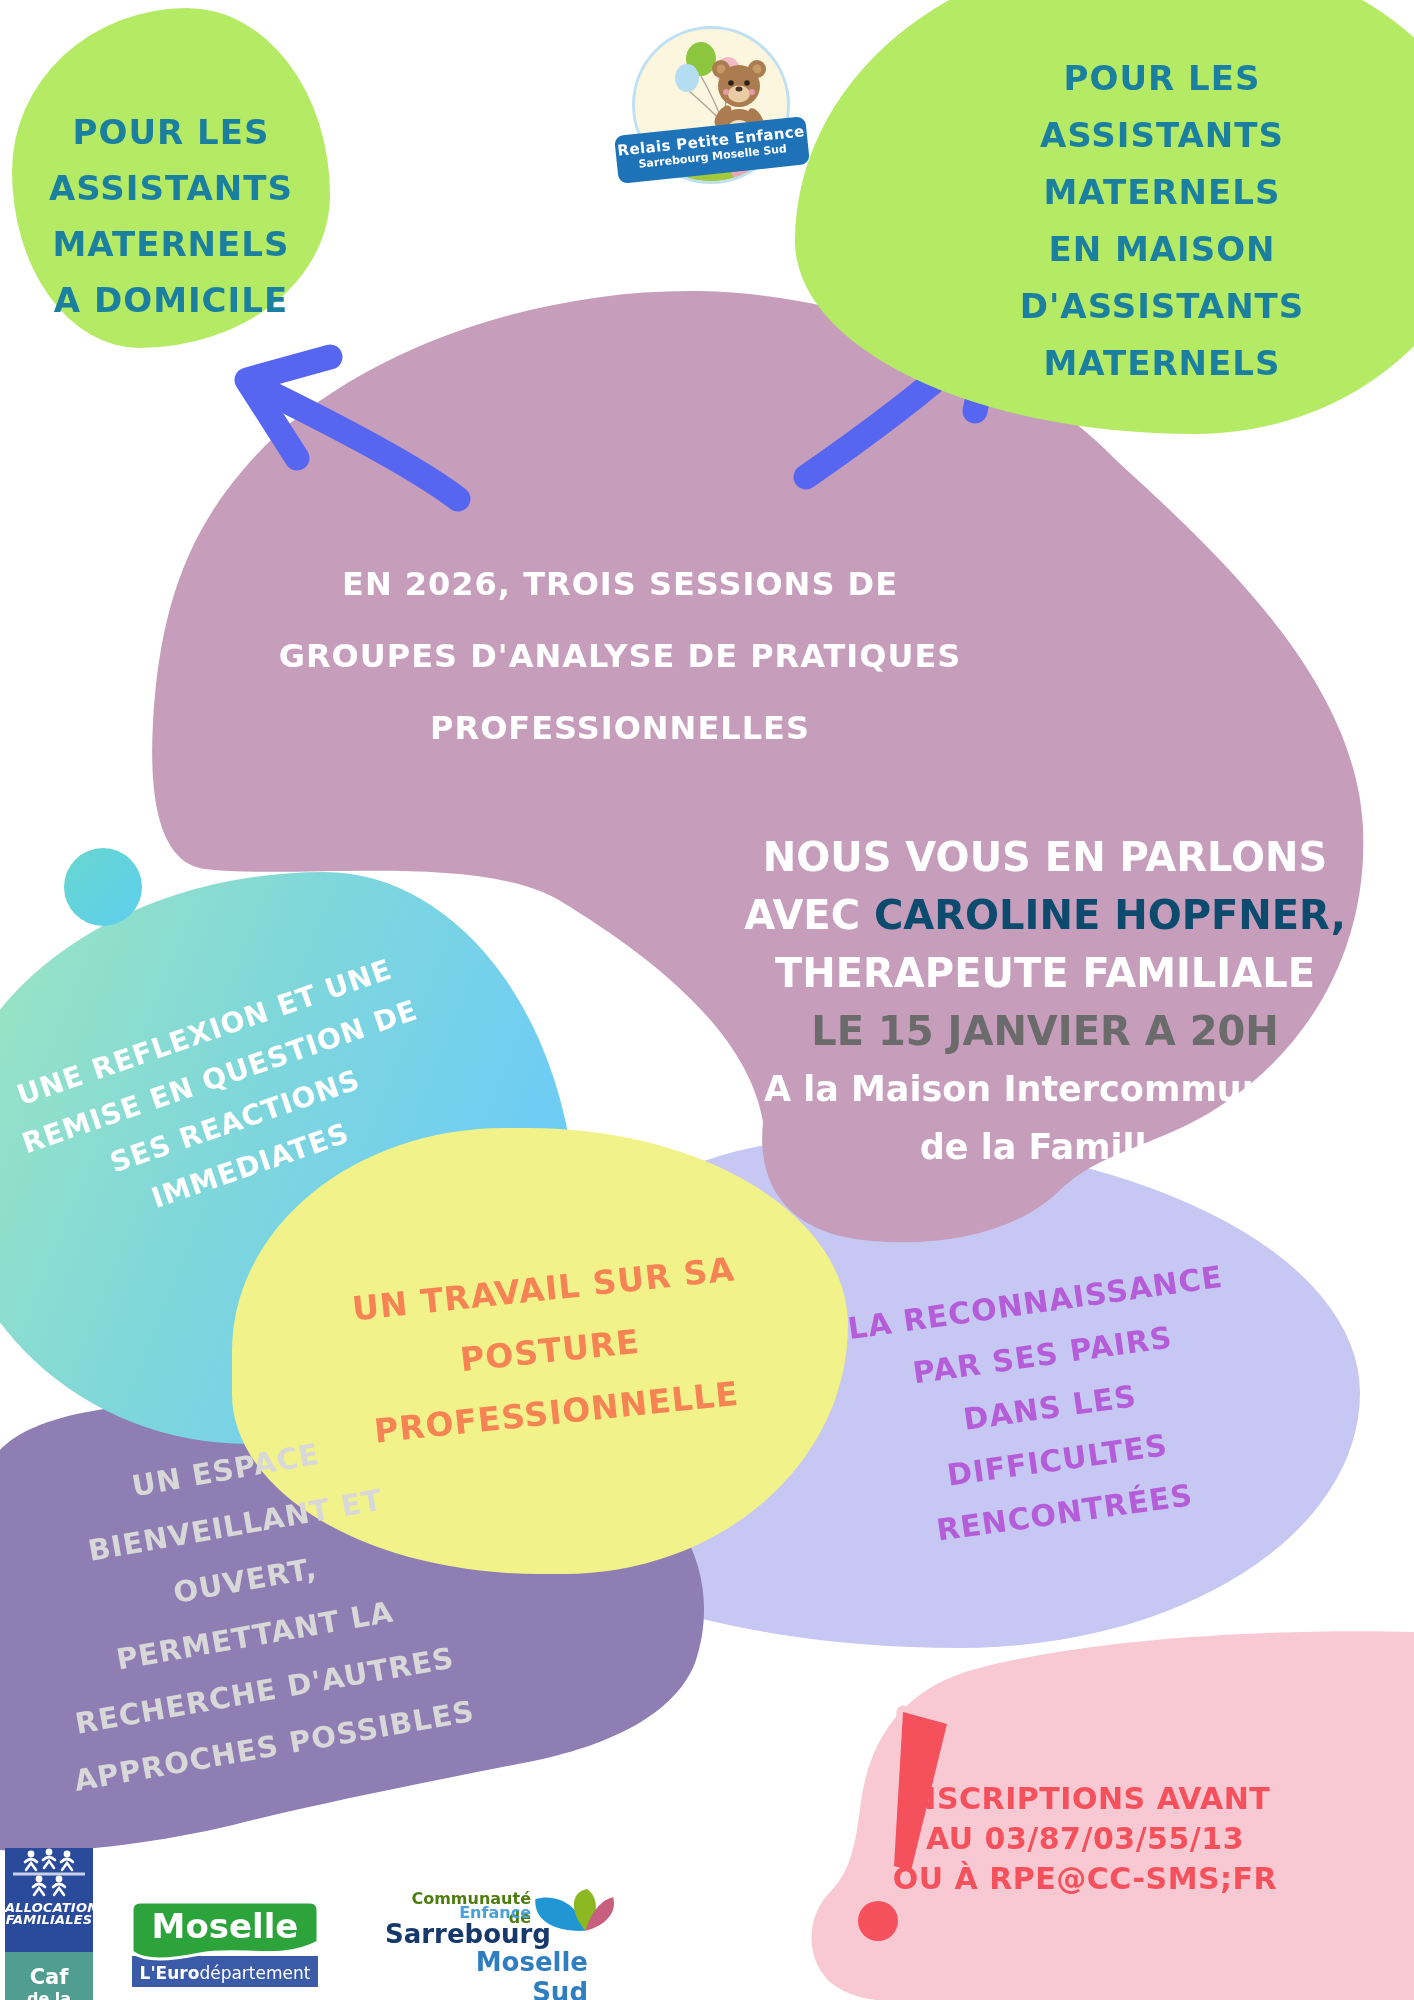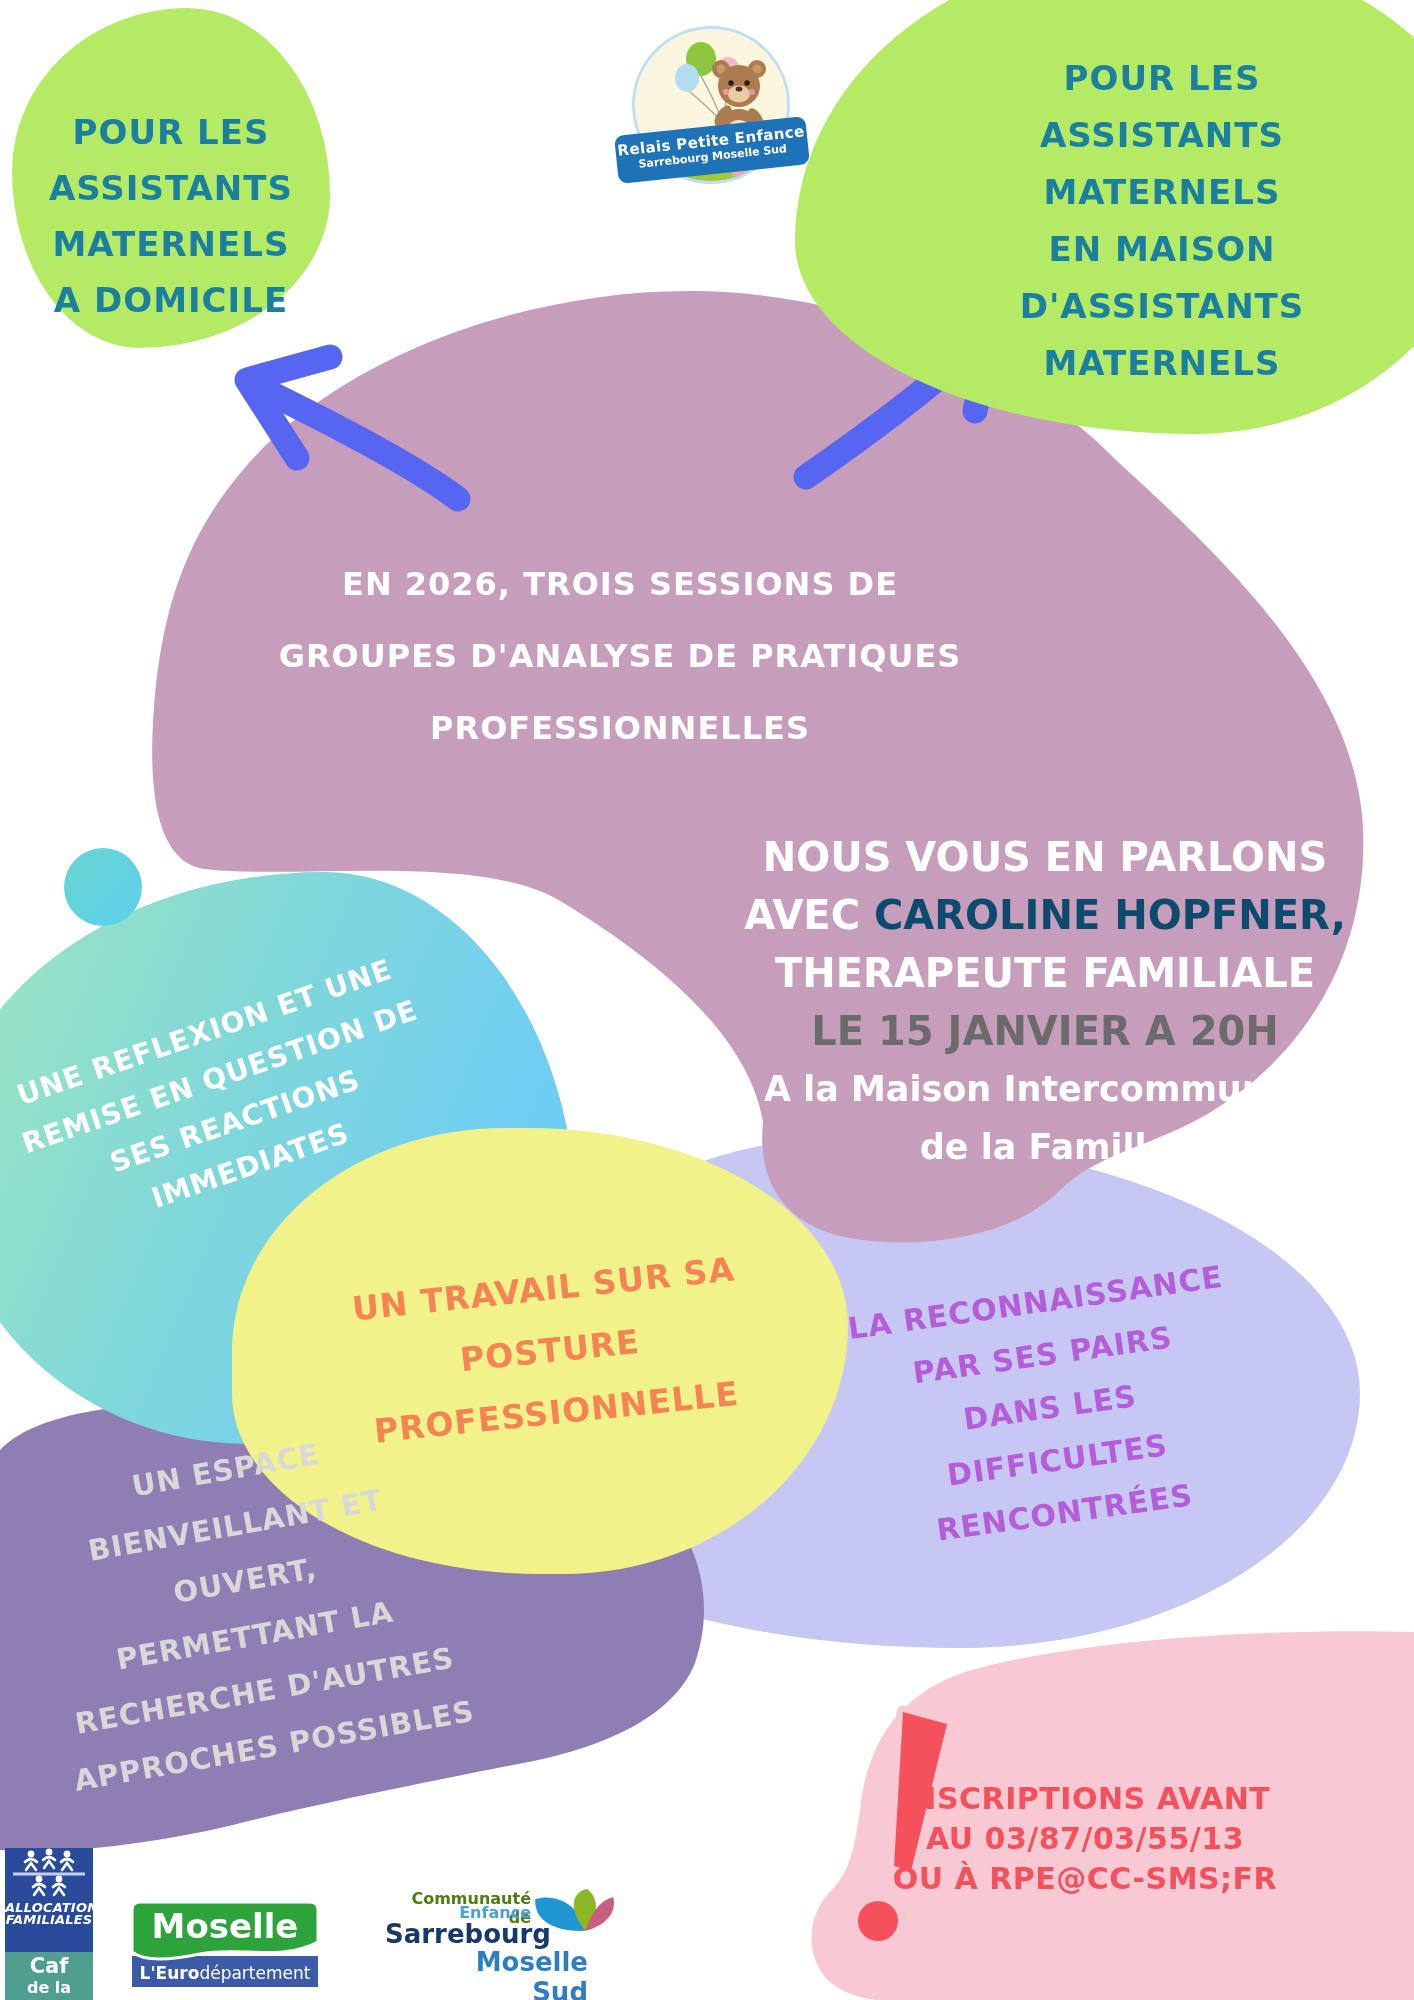--- a/index.html
+++ b/index.html
@@ -60,21 +60,21 @@
   #bubble-espace { left:30px; top:1440px; width:440px; font-size:29px; line-height:56px;
                    color:#d8d8d8; transform:rotate(-10deg); letter-spacing:1px; }
   #inscriptions { left:880px; top:1779px; width:410px; font-size:30px; line-height:40px;
                   color:#f4515c; letter-spacing:0.5px; }
 
   
   #caf-logo { left:5px; top:1848px; width:88px; height:152px; z-index:5; }
   .caf-blue { width:88px; height:104px; background:#2a4b9b; color:#fff; text-align:center; }
   .caf-t1 { font-size:13px; font-style:italic; line-height:12px; letter-spacing:0.2px; }
   .caf-teal { width:88px; height:48px; background:#4f9e8f; color:#fff; text-align:center; }
-  .caf-name { font-size:21px; line-height:23px; padding-top:3px; }
+  .caf-name { font-size:21px; line-height:23px; padding-top:14px; }
   .caf-sub { font-size:16px; }
   #moselle-logo { left:130px; top:1900px; z-index:5; }
   #ccsms-logo { left:385px; top:1884px; width:260px; height:100px; z-index:5; }
   .cc-line { position:absolute; text-align:right; }
   .cc-l1 { left:0; top:5px;  width:146px; font-size:16px; color:#4d7c0f; }
   .cc-l2 { left:0; top:19px; width:146px; font-size:16px;   color:#4aa0d8; }
   .cc-l3 { left:0; top:35px; width:148px; font-size:26px;   color:#16386b; }
   .cc-l4 { left:28px; top:63px; width:175px; font-size:26px; color:#2e7ec0; }
   #cc-petals { position:absolute; left:142px; top:0px; }
 </style>

